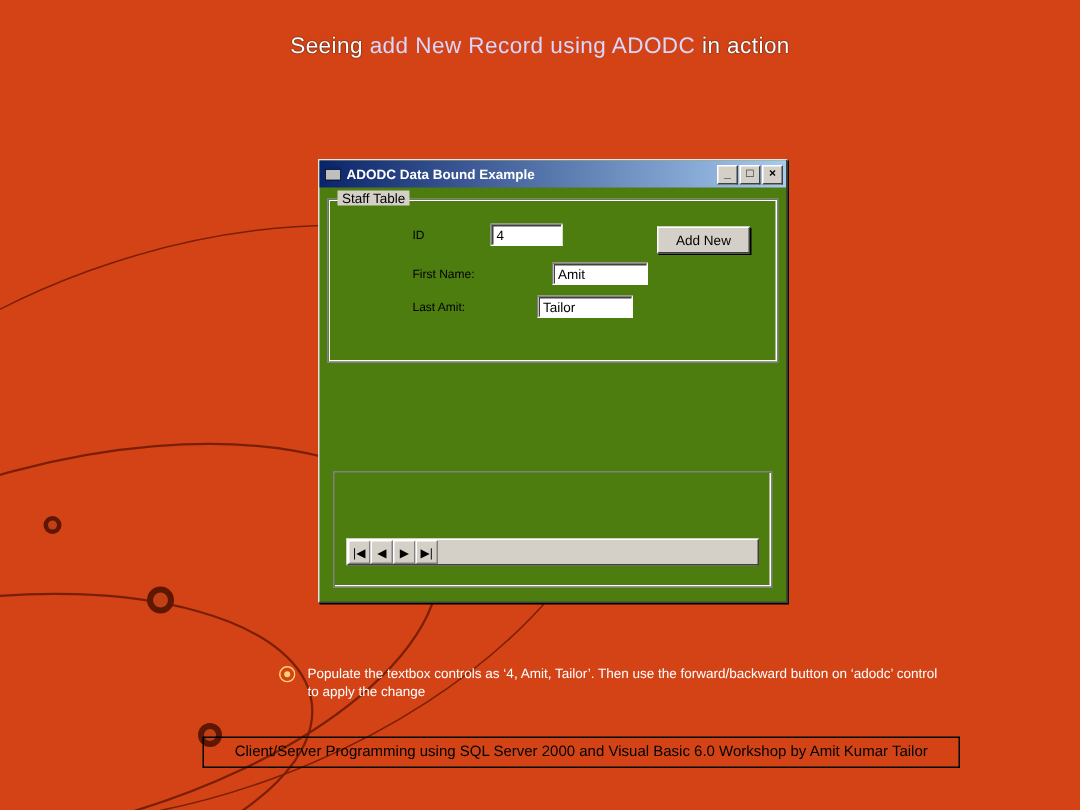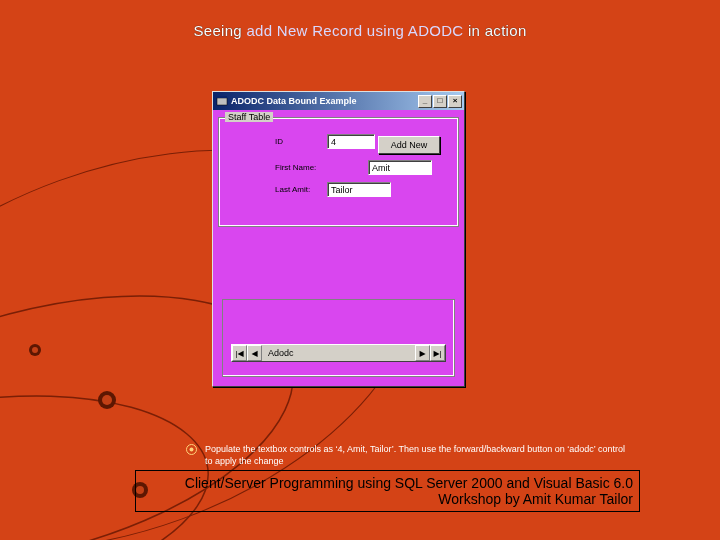--- a/index.html
+++ b/index.html
@@ -17,24 +17,24 @@
       font-family: Verdana, sans-serif;
       font-size: 15px;
       padding-top: 22px;
       letter-spacing: 0.3px;
     }
     .slide-title .w1 { color: #ffffff; text-shadow: 0 0 1px #000; text-align: center; }
     .orbits { position: absolute; left: 0; top: 0; width: 720px; height: 540px; pointer-events: none; }
     .window {
       position: absolute;
       left: 212px;
-      top: 91px;
-      width: 253px;
+      top: 106px;
+      width: 313px;
       height: 296px;
-      background: #d946ef;
+      background: #4d7c0f;
       border-top: 1px solid #e0e0e0;
       border-left: 1px solid #e0e0e0;
       border-right: 1px solid #404040;
       border-bottom: 1px solid #404040;
       box-shadow: 1px 1px 0 #000;
     }
     .titlebar {
       height: 18px;
       background: linear-gradient(to right, #0a246a, #a6caf0);
       display: flex;
@@ -90,21 +90,21 @@
       border-left: 1px solid #808080;
       border-right: 1px solid #fff;
       border-bottom: 1px solid #fff;
       box-shadow: inset 1px 1px 0 #404040;
       font-size: 9px;
       padding: 1px 3px;
       display: flex; align-items: center;
     }
     .row-id    { left: 8px; top: 16px; } .row-id .text-input { width: 48px; }
     .row-first { left: 8px; top: 42px; } .row-first .text-input { width: 64px; margin-left: 41px; }
-    .row-last  { left: 8px; top: 64px; } .row-last  .text-input { width: 64px; }
+    .row-last  { left: 8px; top: 64px; } .row-last  .text-input { width: 64px; margin-left: 31px; }
     .win-button {
       position: absolute;
       height: 18px;
       background: #d4d0c8;
       border-top: 1px solid #fff;
       border-left: 1px solid #fff;
       border-right: 1px solid #404040;
       border-bottom: 1px solid #404040;
       box-shadow: 1px 1px 0 #000;
       font-size: 9px;
@@ -145,23 +145,23 @@
       font-size: 9px;
       line-height: 1.35;
     }
     .bullet-icon { flex: 0 0 auto; margin-top: 1px; }
     .footer-box {
       position: absolute;
       left: 135px; bottom: 28px;
       width: 505px;
       border: 1px solid #000;
       padding: 4px 6px;
-      font-size: 14px;
+      font-size: 10px;
       color: #000;
-      text-align: right;
+      text-align: center;
       font-family: Verdana, sans-serif;
     }
   </style>
 </head>
 <body>
 
 <svg class="orbits" viewBox="0 0 720 540">
   <ellipse cx="40" cy="430" rx="260" ry="120" fill="none" stroke="#7a1f06" stroke-width="1.5" transform="rotate(-15 40 430)"></ellipse>
   <ellipse cx="-20" cy="500" rx="230" ry="100" fill="none" stroke="#7a1f06" stroke-width="1.5" transform="rotate(-8 -20 500)"></ellipse>
   <ellipse cx="120" cy="350" rx="310" ry="180" fill="none" stroke="#7a1f06" stroke-width="1" transform="rotate(-20 120 350)"></ellipse>
@@ -230,21 +230,20 @@
     </div>
 
     <div class="adodc-box">
       <div class="adodc-bar">
         <div class="nav-btn">
             <span>|◀</span>
           </div>
         <div class="nav-btn">
             <span>◀</span>
           </div>
-        <div class="adodc-caption">Adodc</div>
         <div class="nav-btn">
             <span>▶</span>
           </div>
         <div class="nav-btn">
             <span>▶|</span>
           </div>
       </div>
     </div>
   </div>
 </div>

